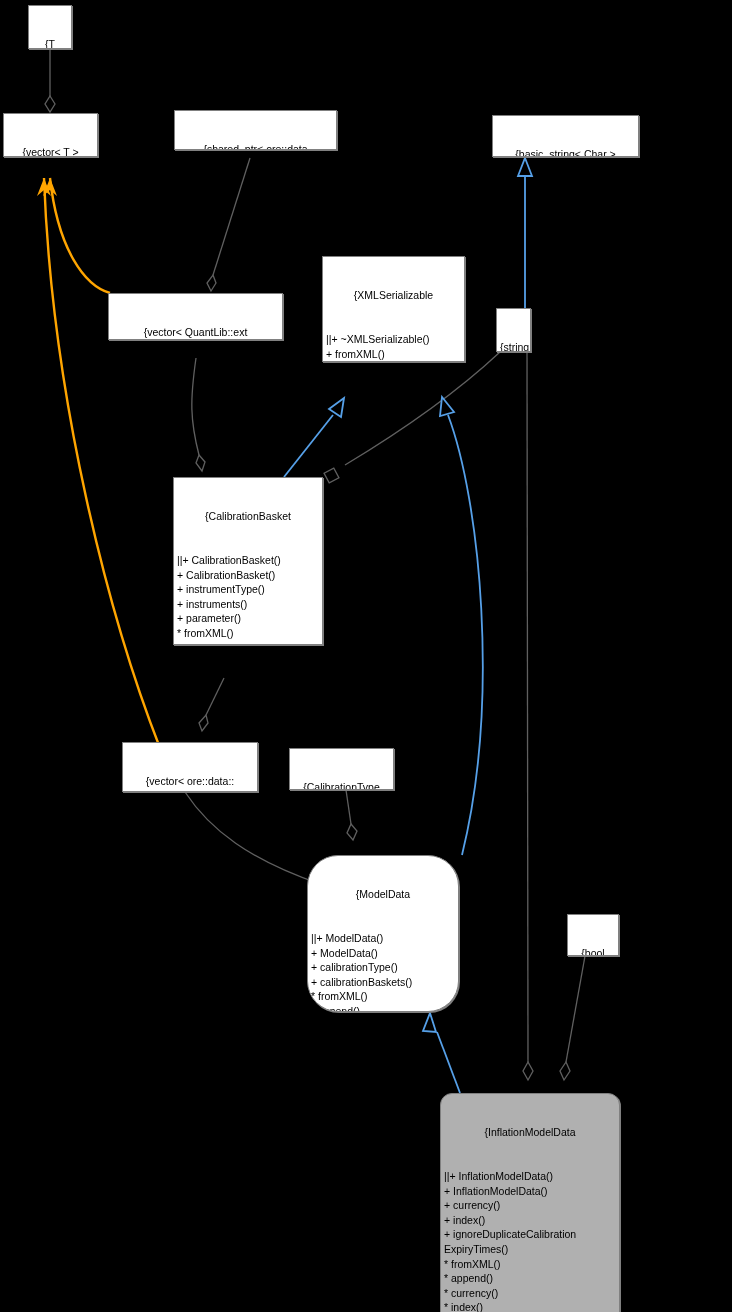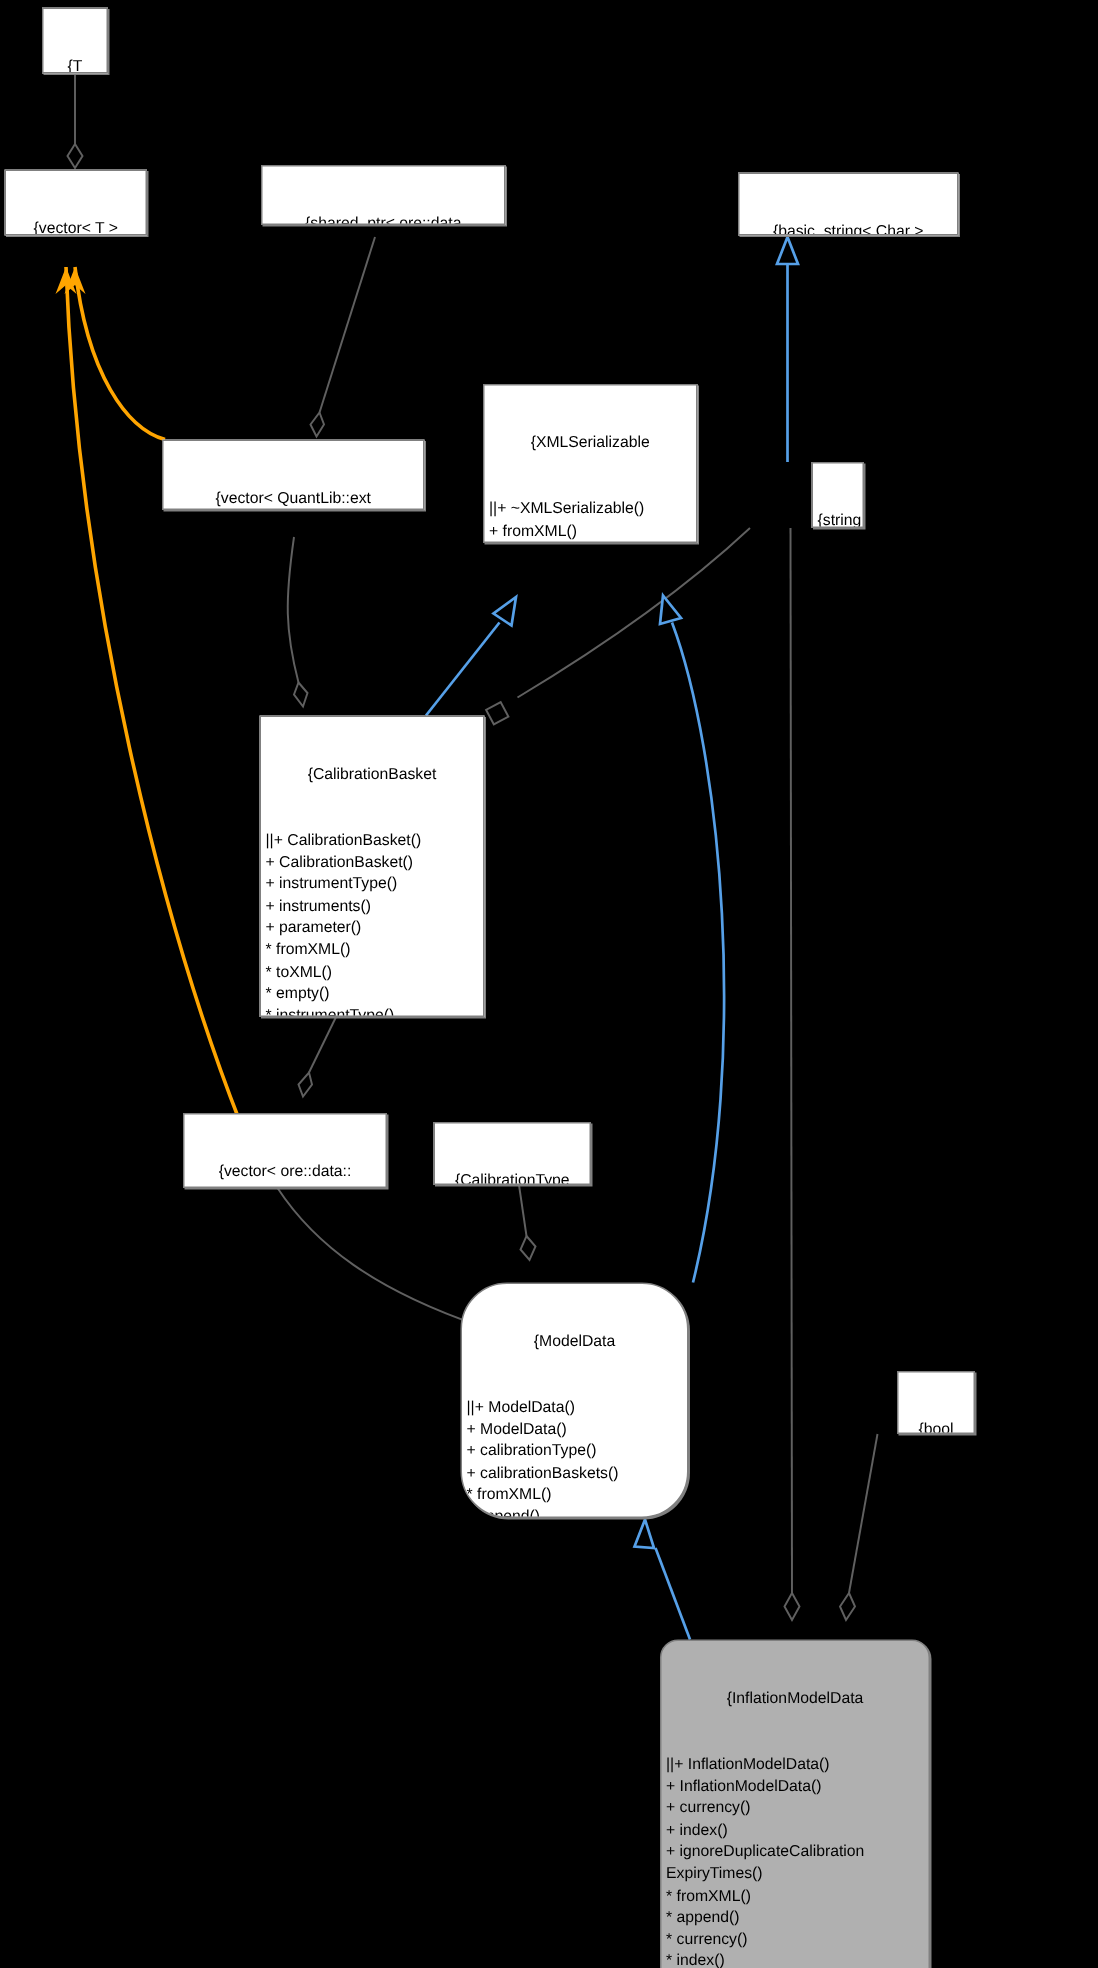--- a/index.html
+++ b/index.html
@@ -172,26 +172,26 @@
     <span class="node-members">||+ ~XMLSerializable()
 + fromXML()
 + toXML()
 + fromFile()
 + toFile()
 + fromXMLString()
 + toXMLString()</span>
     
   </div>
 
-  <div class="uml-node" style="left:496px; top:308px; width:35px; height:44px;margin-left:45px;">
+  <div class="uml-node" style="left:496px; top:308px; width:35px; height:44px;">
     <span class="node-plain">{string</span>
     
   </div>
 
-  <div class="uml-node" style="left:173px; top:477px; width:150px; height:201px;">
+  <div class="uml-node" style="left:173px; top:477px; width:150px; height:168px;">
     <span class="node-title">{CalibrationBasket</span>
     <span class="node-members">||+ CalibrationBasket()
 + CalibrationBasket()
 + instrumentType()
 + instruments()
 + parameter()
 * fromXML()
 * toXML()
 * empty()
 * instrumentType()
@@ -217,21 +217,21 @@
 + ModelData()
 + calibrationType()
 + calibrationBaskets()
 * fromXML()
 * append()
 * calibrationType()
 * calibrationBaskets()</span>
     
   </div>
 
-  <div class="uml-node" style="left:598px; top:914px; width:52px; height:42px;">
+  <div class="uml-node" style="left:567px; top:914px; width:52px; height:42px;">
     <span class="node-plain">{bool</span>
     
   </div>
 
   <div class="uml-node highlight" style="left:440px; top:1093px; width:180px; height:266px;border-radius:12px;">
     <span class="node-title">{InflationModelData</span>
     <span class="node-members">||+ InflationModelData()
 + InflationModelData()
 + currency()
 + index()

